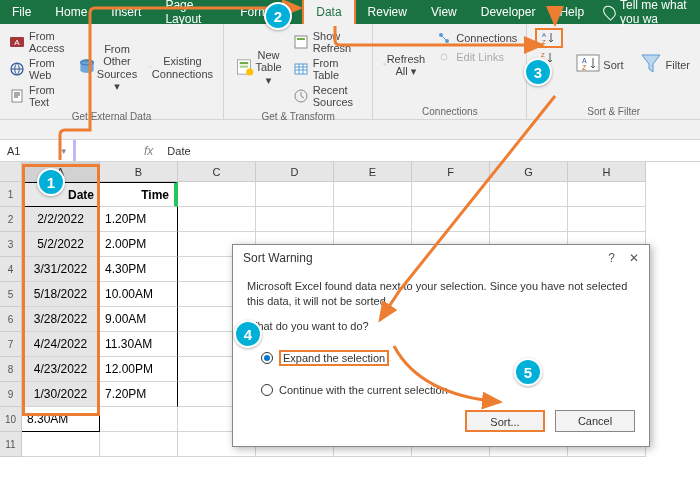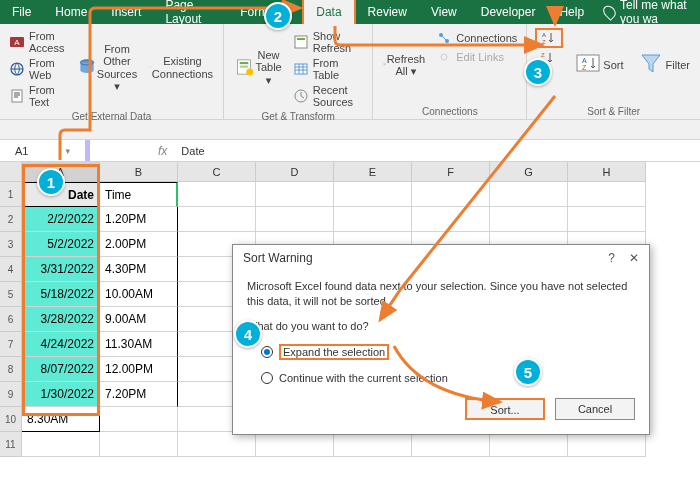--- a/index.html
+++ b/index.html
@@ -14,47 +14,47 @@
 .gtop{flex:1;display:flex;gap:4px}
 .glabel{text-align:center;color:#666;font-size:10px;padding:2px 0}
 .vbtn{display:flex;align-items:center;padding:2px 4px;cursor:pointer;min-width:46px}
 .vbtn .ic{width:30px;height:30px;margin-bottom:2px}
 .vbtn .tx{font-size:11px;text-align:center;line-height:1.1;color:#444}
 .col{display:flex;flex-direction:column;gap:1px;padding-top:3px}
 .hbtn{display:flex;align-items:center;padding:1px 3px;cursor:pointer;font-size:11px;color:#444}
 .hbtn .ic{width:16px;height:16px;margin-right:4px;flex-shrink:0}
 svg{display:block}
 .namebar{display:flex;align-items:center;height:22px;border-bottom:1px solid #d4d4d4;background:#fff}
-.nbox{width:90px;border-right:5px solid #c4b5fd;padding:0 15px;height:100%;display:flex;align-items:center;font-size:11px;color:#333;justify-content:space-between}
+.nbox{width:76px;border-right:3px solid #c4b5fd;padding:0 7px;height:100%;display:flex;align-items:center;font-size:11px;color:#333;justify-content:space-between}
 .nbox::after{content:"▾";color:#888;font-size:9px}
 .fx{padding:0 8px;color:#888;font-style:italic}
 .fval{padding:0 6px;color:#333;font-size:11px}
 .grid{position:relative;background:#fff}
 .hdrrow{display:flex;height:20px}
 .corner{width:22px;background:#e6e6e6;border-right:1px solid #ccc;border-bottom:1px solid #ccc}
 .ch{width:78px;background:#e6e6e6;border-right:1px solid #ccc;border-bottom:1px solid #ccc;text-align:center;font-size:11px;color:#333;line-height:20px}
 .ch.sel{background:#d2d2d2}
 .row{display:flex;height:25px}
 .rh{width:22px;background:#e6e6e6;border-right:1px solid #ccc;border-bottom:1px solid #ccc;text-align:center;font-size:10px;color:#555;line-height:25px}
 .cell{width:78px;border-right:1px solid #d4d4d4;border-bottom:1px solid #d4d4d4;padding:0 5px;line-height:24px;font-size:12px;color:#000}
 .hd1{font-weight:600;text-align:right;background:#e9e9e9}
-.hd2{font-weight:400;border-right:2px solid #22c55e}
+.hd2{font-weight:700;text-align:right;border-right:4px solid #22c55e}
 .r1{height:25px}
 .r1 .cell:first-of-type,.r1 .cell:nth-of-type(2){border-bottom:1px solid #000}
-.d1{text-align:right;background:#5eead4}
+.d1{text-align:center;background:#e5e5e5}
 .d2{text-align:left;border-right:1px solid #000}
 .colAframe{position:absolute;left:22px;top:164px;width:78px;height:252px;border:3px solid #ed7d31;pointer-events:none}
 .lastb .d1,.lastb .d2{border-bottom:1px solid #000}
 .dialog{position:absolute;left:232px;top:244px;width:418px;background:#fff;border:1px solid #888;box-shadow:2px 2px 8px rgba(0,0,0,.3)}
 .dtitle{display:flex;justify-content:space-between;align-items:center;padding:6px 10px;font-size:12px;color:#333}
 .dclose{display:flex;gap:14px;color:#555}
 .dbody{padding:8px 14px 14px;font-size:11px;color:#333}
 .dmsg{margin-bottom:10px;line-height:1.4}
 .dq{margin-bottom:6px}
-.ropt{display:flex;align-items:center;margin:12px 0 3px 14px}
+.ropt{display:flex;align-items:center;margin:18px 0 3px 14px}
 .radio{width:12px;height:12px;border-radius:50%;border:1px solid #333;margin-right:6px;display:flex;align-items:center;justify-content:center}
 .radio.on::after{content:"";width:6px;height:6px;border-radius:50%;background:#0078d4}
 .rlab.boxed{border:2px solid #ed7d31;padding:0 2px}
 .dbtns{display:flex;justify-content:flex-end;gap:10px;margin-top:14px}
 .dbtn{width:80px;height:22px;border:1px solid #888;background:#f3f3f3;font-size:11px;cursor:pointer;text-align:center;line-height:20px}
 .dbtn.primary{border:2px solid #ed7d31}
 .step{position:absolute;width:28px;height:28px;border-radius:50%;background:#00b0d8;color:#fff;display:flex;align-items:center;justify-content:center;font-size:15px;font-weight:600;border:2px solid #fff;box-shadow:0 1px 3px rgba(0,0,0,.3);z-index:20}
 svg.arrow{position:absolute;pointer-events:none;z-index:15}
 .disabled{color:#aaa}
 </style>
@@ -326,21 +326,21 @@
         <div class="cell d2">11.30AM</div>
         <div class="cell"></div>
         <div class="cell"></div>
         <div class="cell"></div>
         <div class="cell"></div>
         <div class="cell"></div>
         <div class="cell"></div>
       </div>
       <div class="row">
         <div class="rh">8</div>
-        <div class="cell d1">8/07/2022</div>
+        <div class="cell d1">4/23/2022</div>
         <div class="cell d2">12.00PM</div>
         <div class="cell"></div>
         <div class="cell"></div>
         <div class="cell"></div>
         <div class="cell"></div>
         <div class="cell"></div>
         <div class="cell"></div>
       </div>
       <div class="row">
         <div class="rh">9</div>

